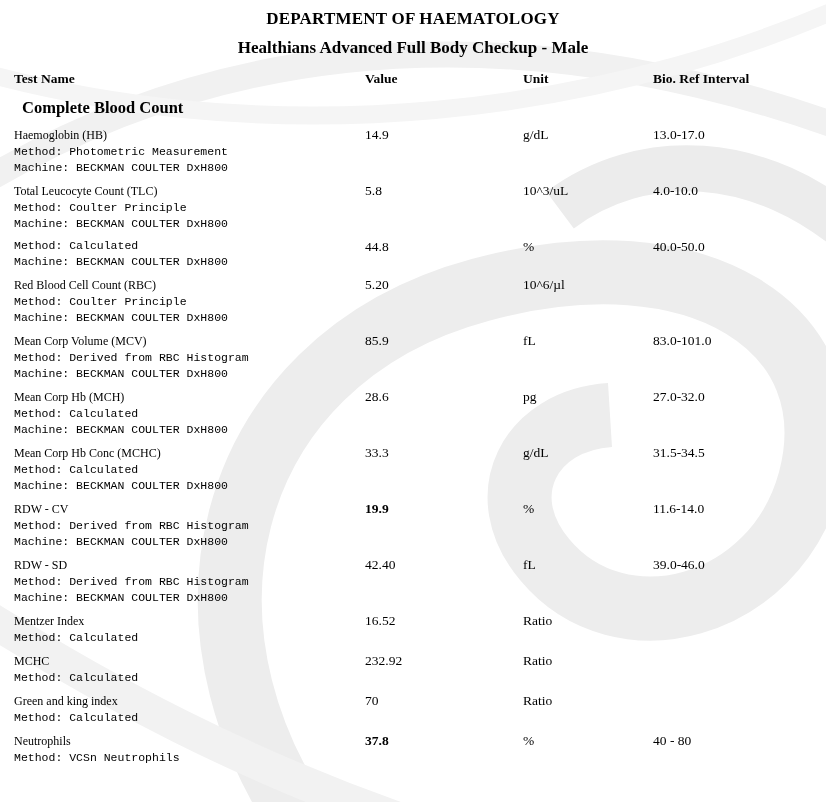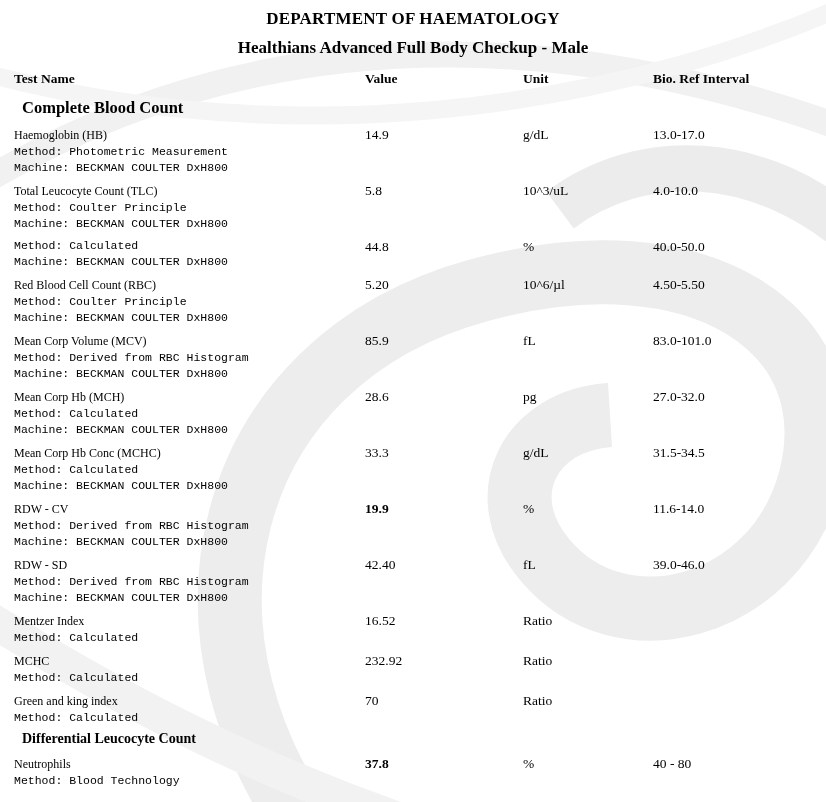--- a/index.html
+++ b/index.html
@@ -91,21 +91,20 @@
   </div>
 
   <div class="grid row">
     <div class="name-cell">
       <div class="test-name">Red Blood Cell Count (RBC)</div>
       <div class="method">Method: Coulter Principle</div>
       <div class="machine">Machine: BECKMAN COULTER DxH800</div>
     </div>
     <div class="cell">5.20</div>
     <div class="cell">10^6/µl</div>
-    <div class="cell">4.50-5.50</div>
   </div>
 
   <div class="grid row">
     <div class="name-cell">
       <div class="test-name">Mean Corp Volume (MCV)</div>
       <div class="method">Method: Derived from RBC Histogram</div>
       <div class="machine">Machine: BECKMAN COULTER DxH800</div>
     </div>
     <div class="cell">85.9</div>
     <div class="cell">fL</div>
@@ -185,26 +184,25 @@
 
     </div>
     <div class="cell">70</div>
     <div class="cell">Ratio</div>
 
   </div>
 </div>
   </section>
 
   <section class="sec-1">
-    <h3 class="section-title">Differential Leucocyte Count</h3>
     <div class="rows">
   <div class="grid row">
     <div class="name-cell">
       <div class="test-name">Neutrophils</div>
-      <div class="method">Method: Blood Technology</div>
+      <div class="method">Method: VCSn Neutrophils</div>
 
     </div>
     <div class="cell boldval">37.8</div>
     <div class="cell">%</div>
     <div class="cell">40 - 80</div>
   </div>
 </div>
   </section>
 </div>
 </div>

